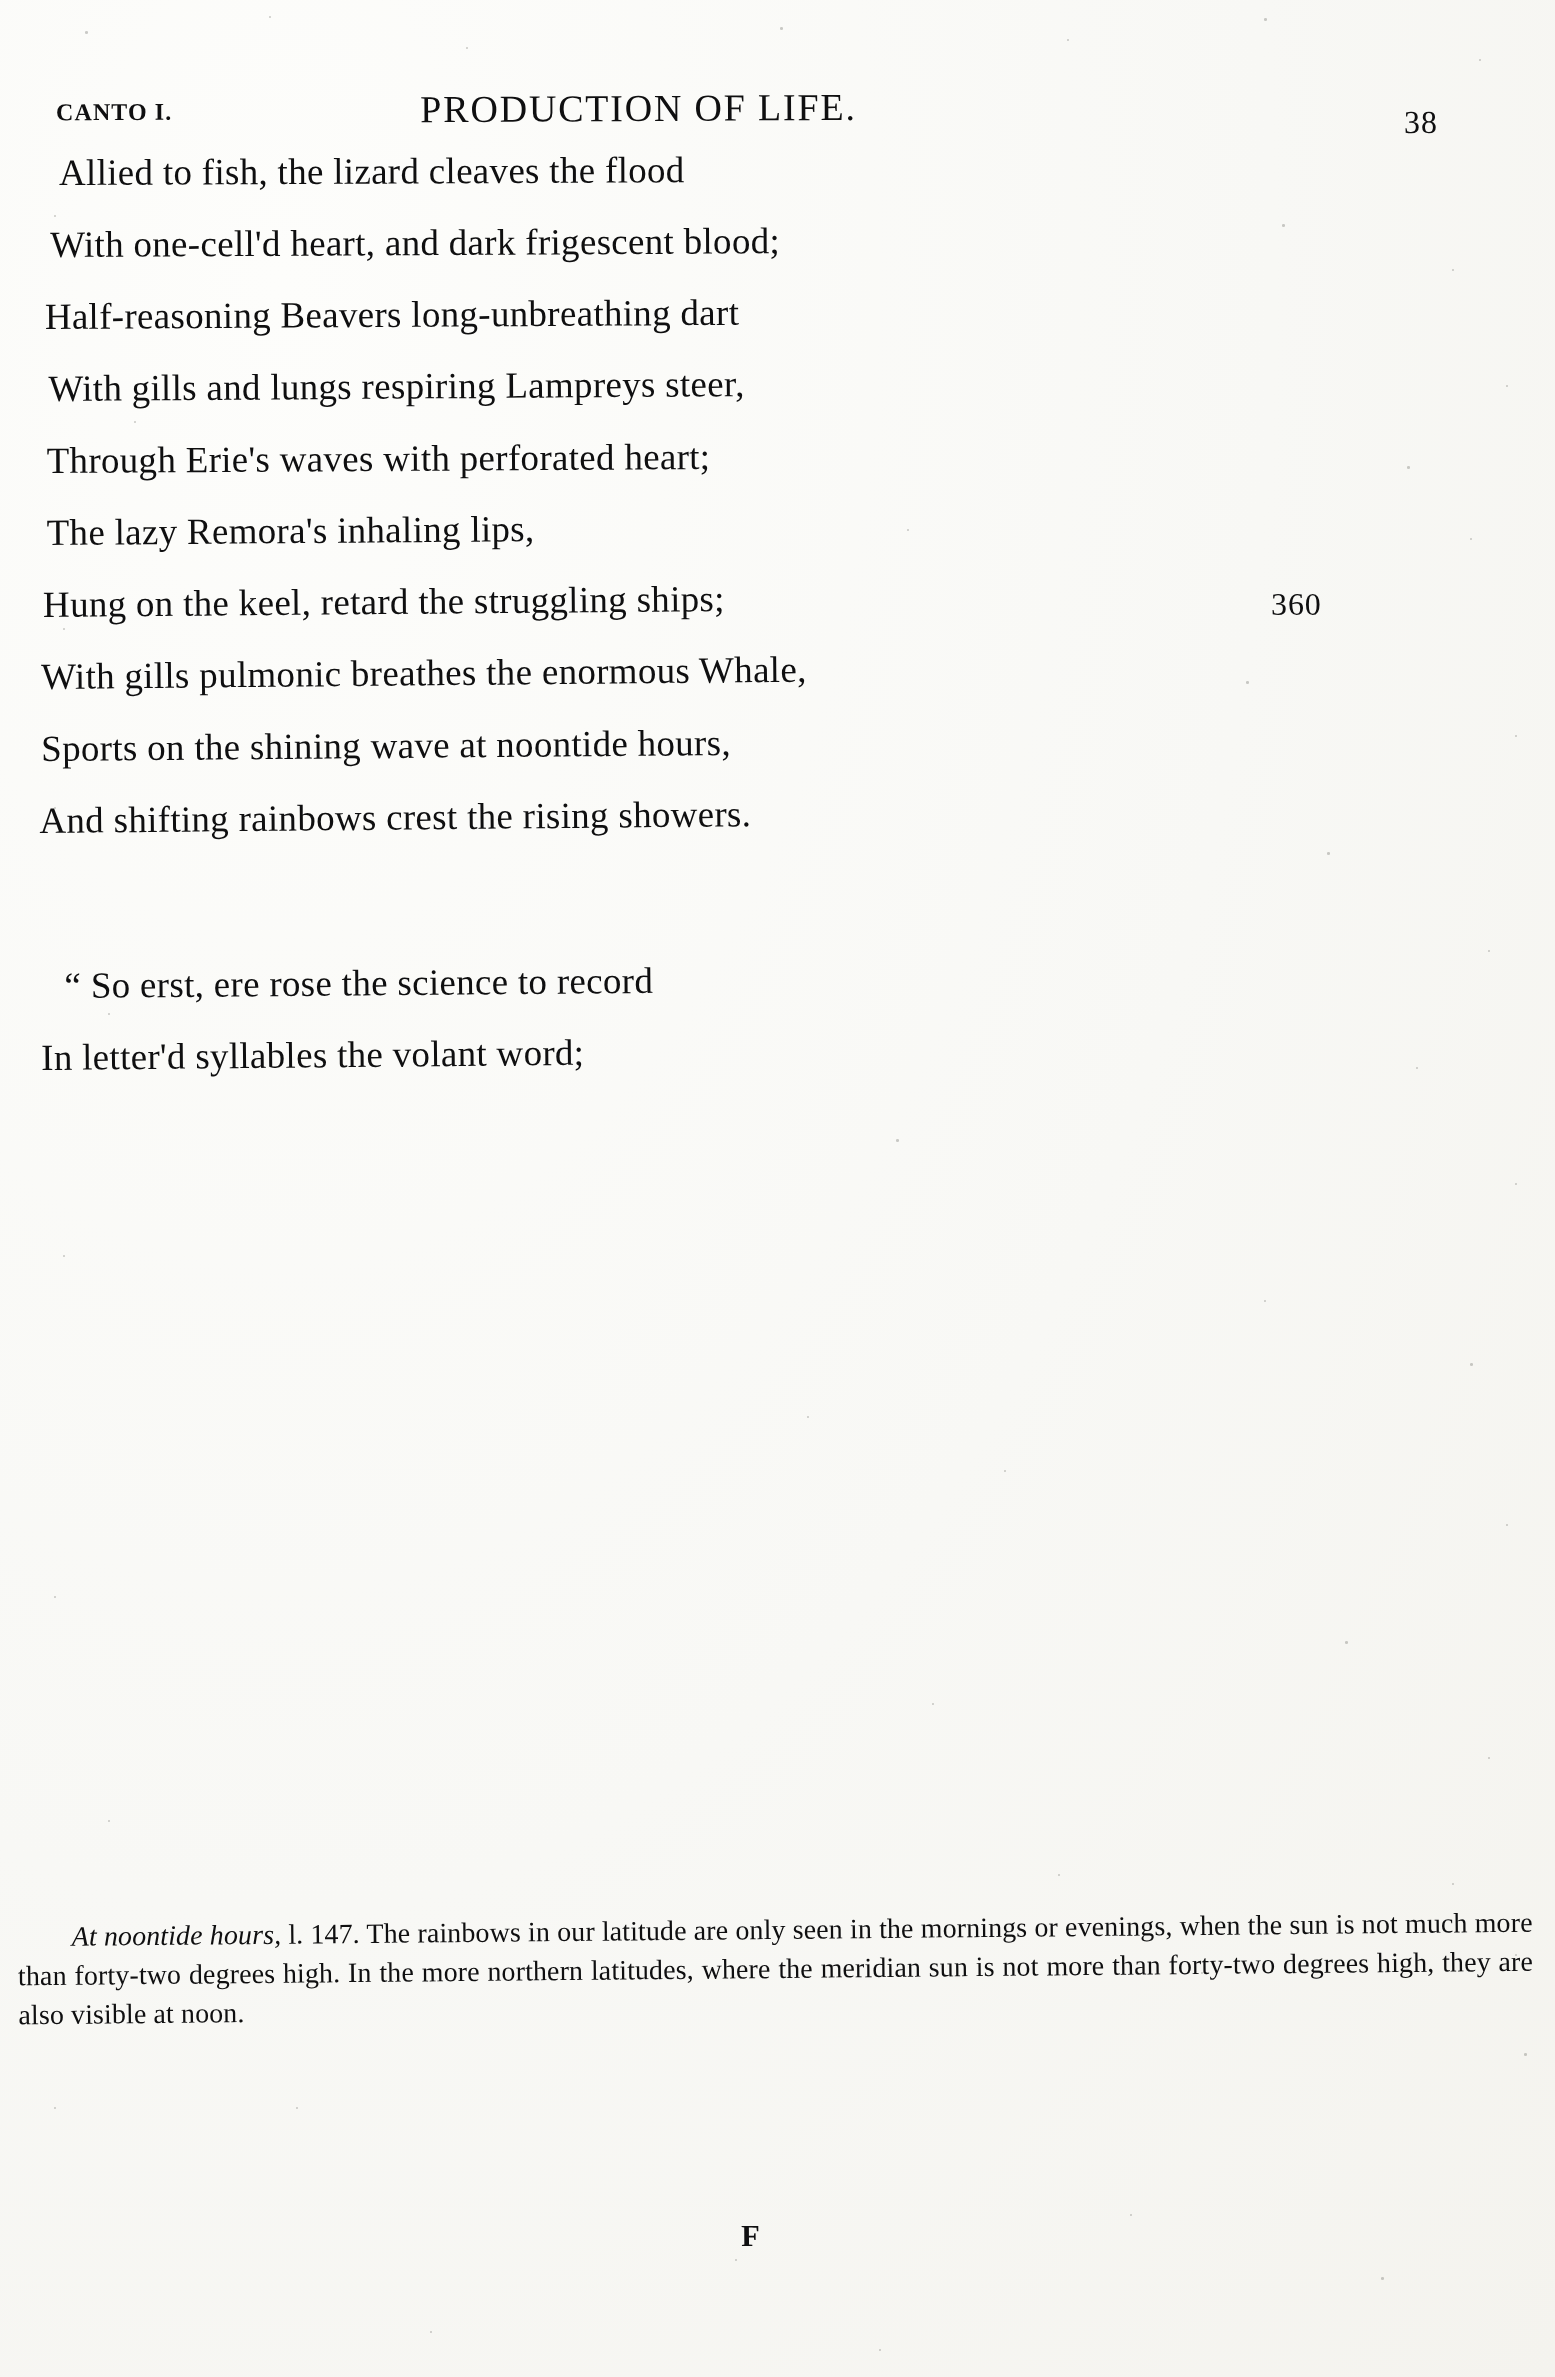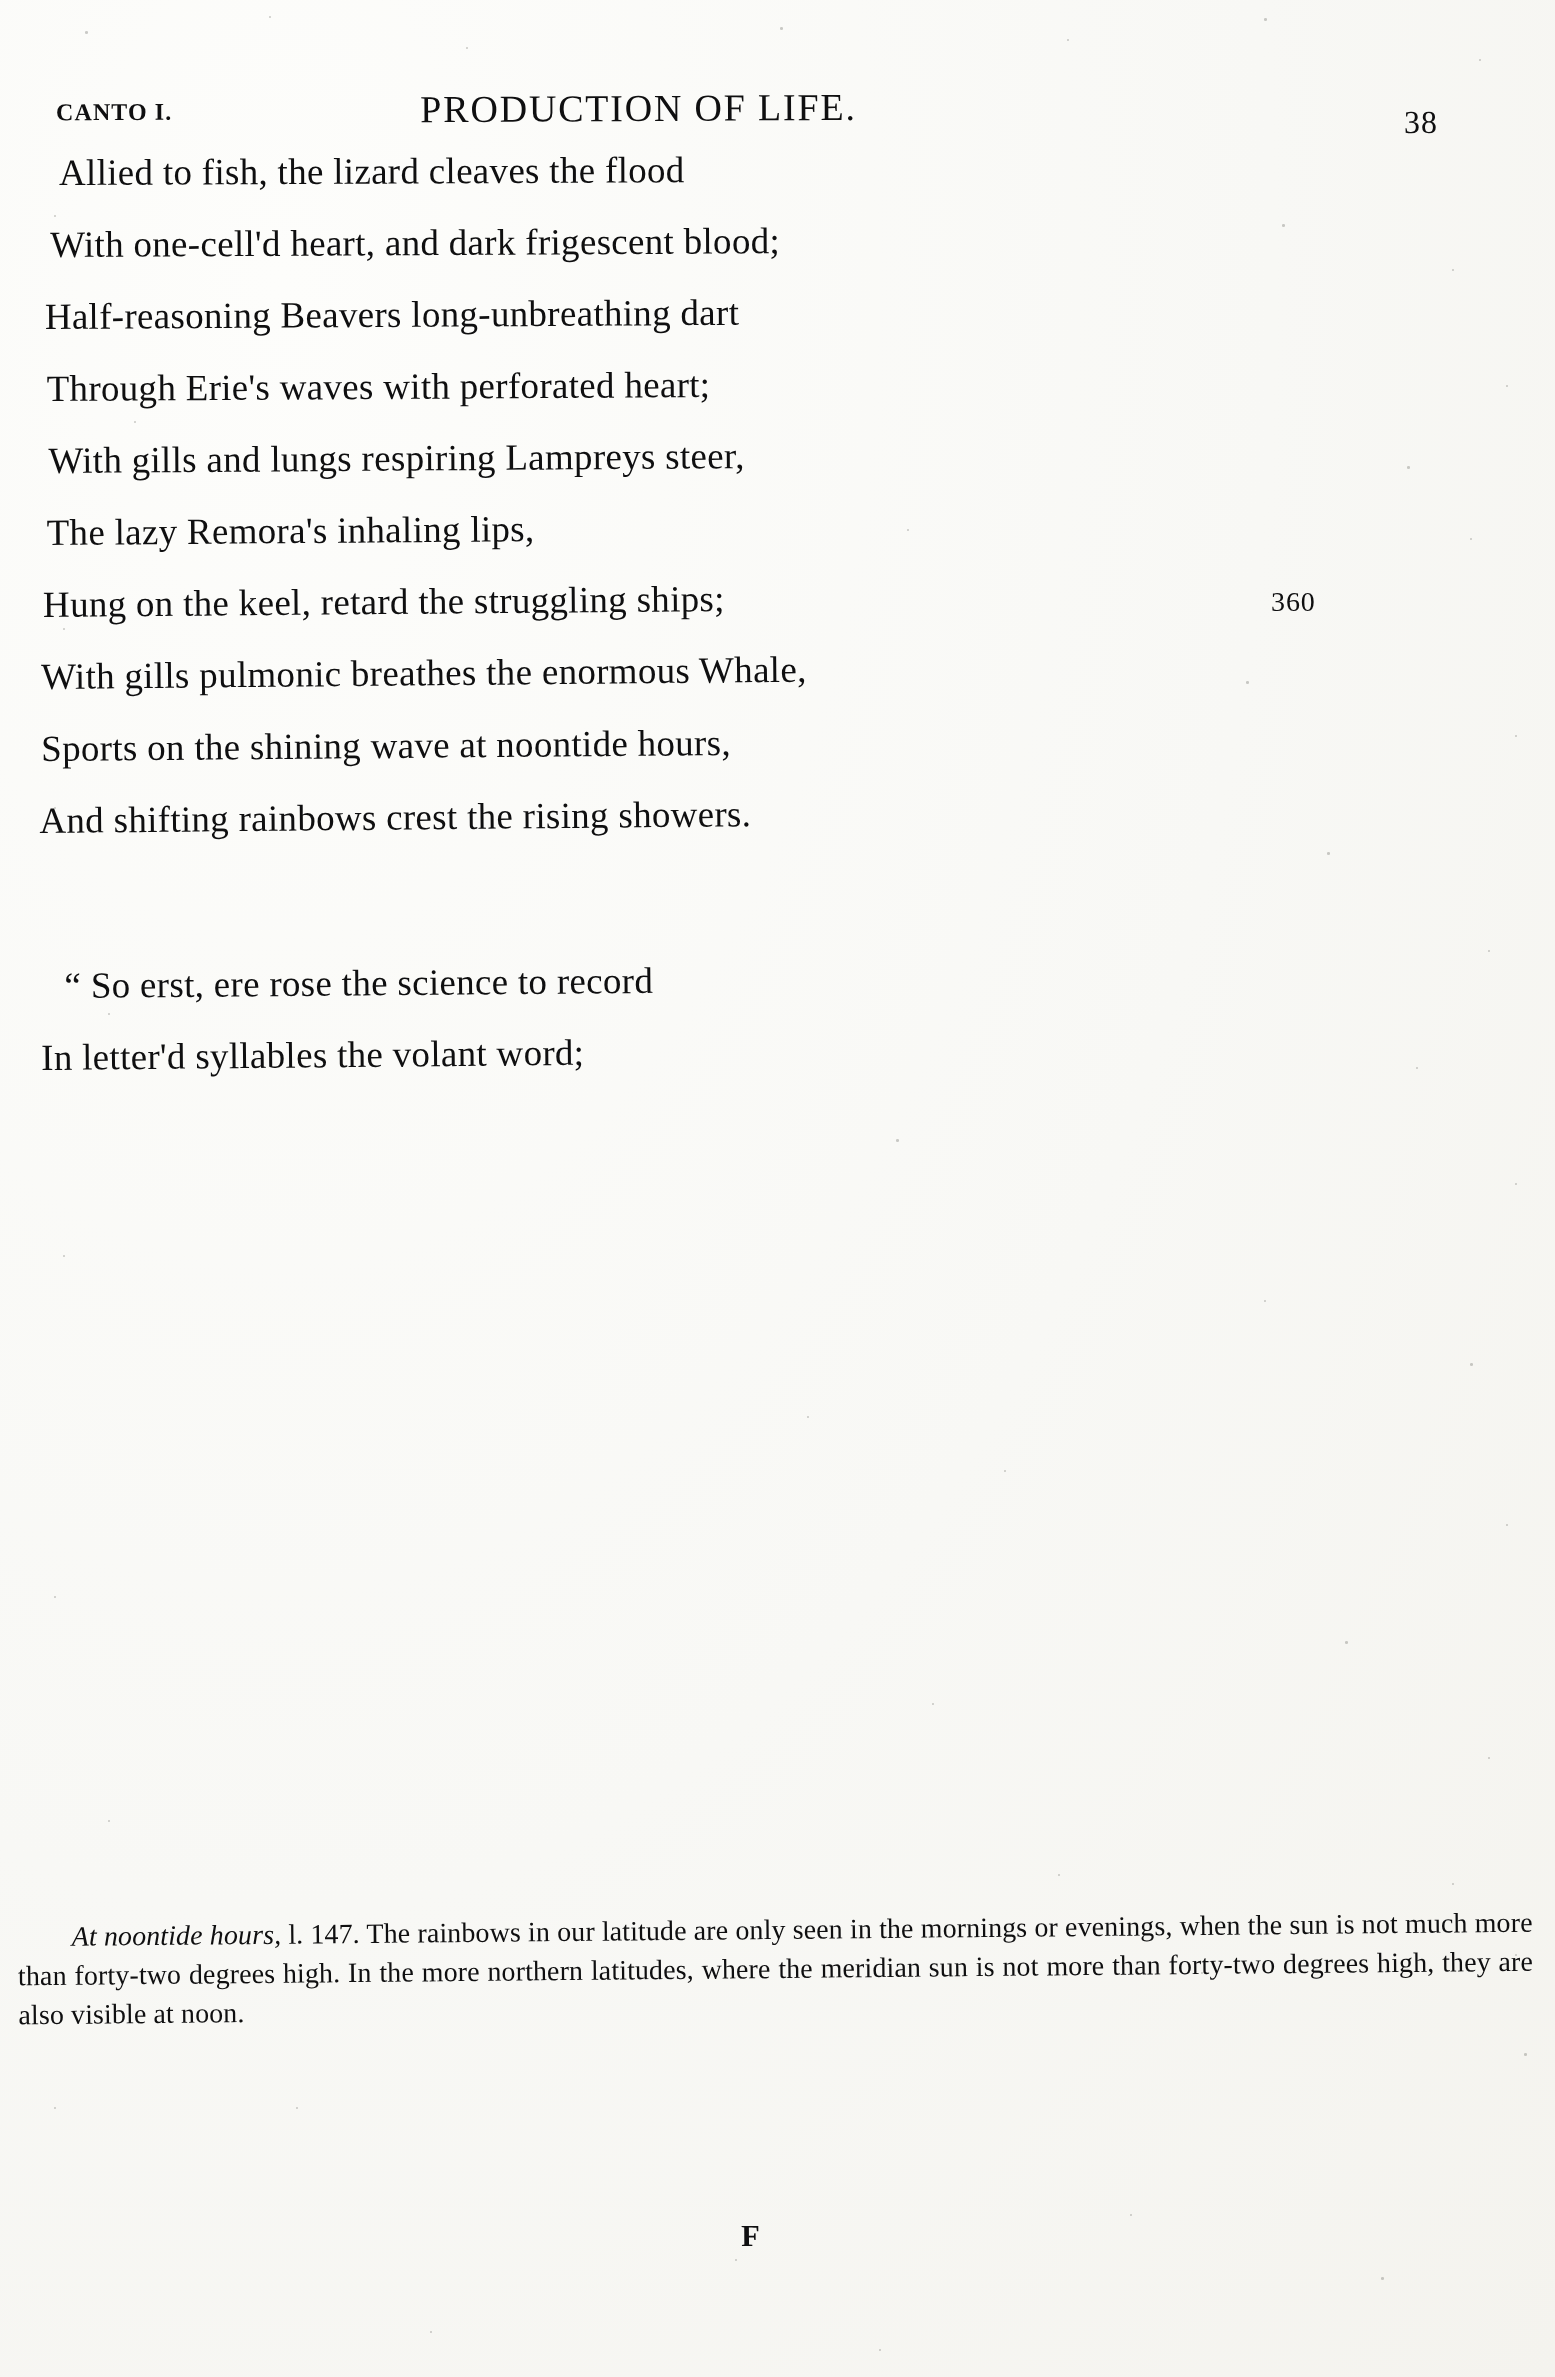--- a/index.html
+++ b/index.html
@@ -94,21 +94,21 @@
   }
   .line .txt {
     position: absolute;
     left: 0;
     top: 0;
     transform-origin: left center;
   }
   .line .num {
     position: absolute;
     top: 1.8px;
-    font-size: 28px;
+    font-size: 32px;
     letter-spacing: 0.9px;
   }
   .stanza-gap { height: 93px; }
 
   
   .l0 .txt { transform: translate(16px,0) rotate(-0.25deg); }
   .l1 .txt { transform: translate(7.2px,0) rotate(-0.3deg); }
   .l2 .txt { transform: translate(1.8px,0) rotate(-0.35deg); }
   .l3 .txt { transform: translate(3.6px,0) rotate(-0.35deg); }
   .l4 .txt { transform: translate(5.4px,0) rotate(-0.4deg); }
@@ -215,25 +215,25 @@
 
     <div class="line l0">
       <span class="txt">Allied to fish, the lizard cleaves the flood</span>
     </div>
     <div class="line l1">
       <span class="txt">With one-cell'd heart, and dark frigescent blood;</span>
     </div>
     <div class="line l2">
       <span class="txt">Half-reasoning Beavers long-unbreathing dart</span>
     </div>
+    <div class="line l4">
+      <span class="txt">With gills and lungs respiring Lampreys steer,</span>
+    </div>
     <div class="line l3">
       <span class="txt">Through Erie's waves with perforated heart;</span>
-    </div>
-    <div class="line l4">
-      <span class="txt">With gills and lungs respiring Lampreys steer,</span>
     </div>
     <div class="line l6">
       <span class="txt">The lazy Remora's inhaling lips,</span>
     </div>
     <div class="line l7">
       <span class="txt">Hung on the keel, retard the struggling ships;</span>
       <span class="num" style="left:1228px">360</span>
     </div>
     <div class="line l8">
       <span class="txt">With gills pulmonic breathes the enormous Whale,</span>

